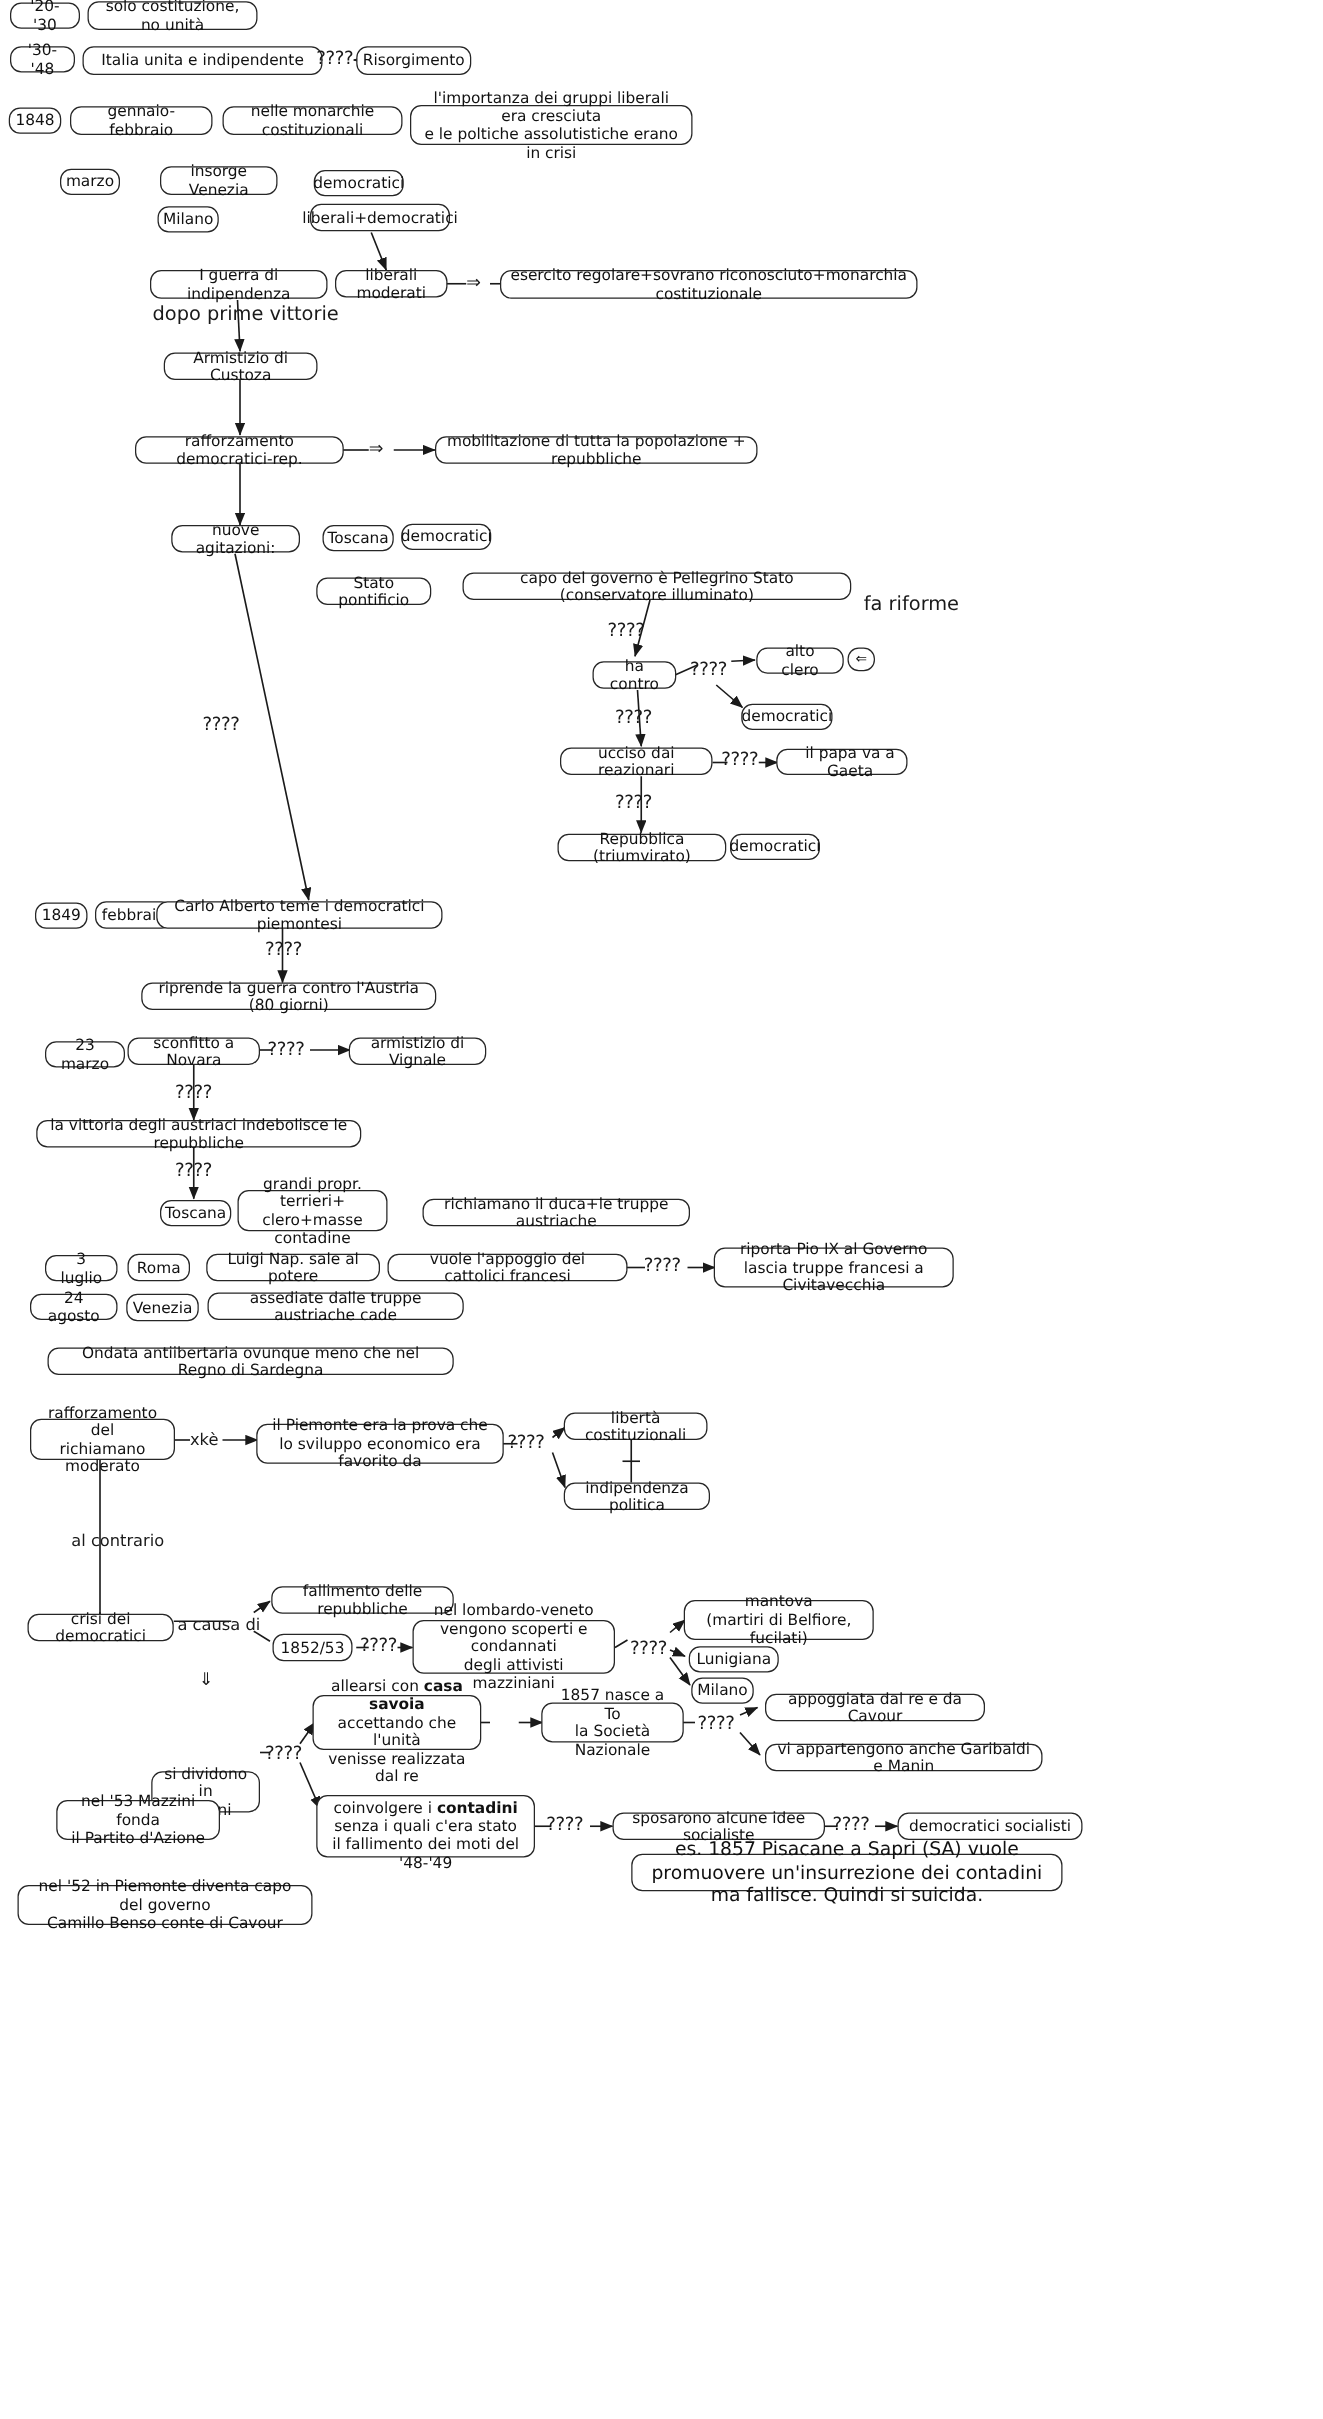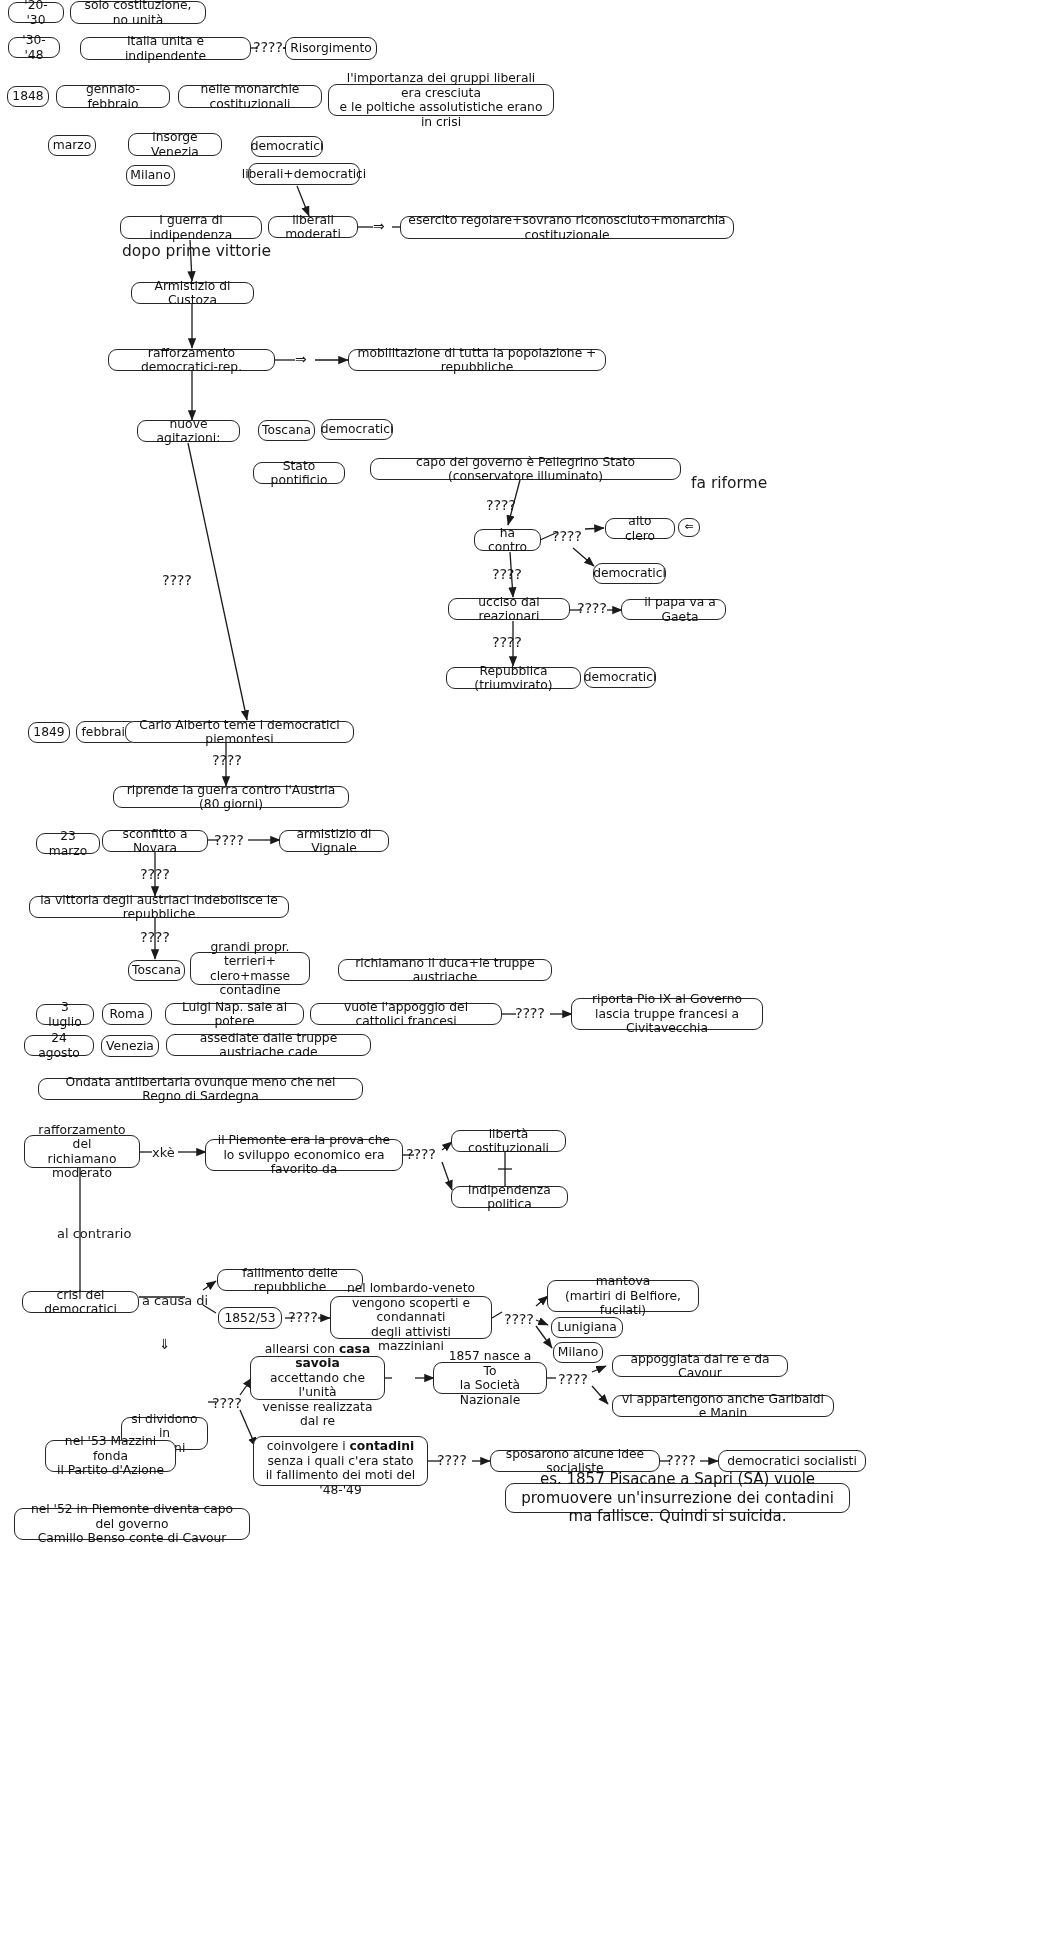--- a/index.html
+++ b/index.html
@@ -164,21 +164,21 @@
 
       <line x1="659" y1="1461" x2="670" y2="1461"></line>
       <line x1="700" y1="1461" x2="718" y2="1461" marker-end="url(#arrow)"></line>
     </g>
   </svg>
 
   <div class="node" style="left:8px; top:2px; width:56px; height:21px;">'20-'30</div>
   <div class="node" style="left:70px; top:1px; width:136px; height:23px;">solo costituzione, no unità</div>
 
   <div class="node" style="left:8px; top:37px; width:52px; height:21px;">'30-'48</div>
-  <div class="node" style="left:80px; top:37px; width:171px; height:23px;text-align:center;">Italia unita e indipendente</div>
+  <div class="node" style="left:66px; top:37px; width:192px; height:23px;text-align:center;">Italia unita e indipendente</div>
   <div class="label q" style="left:253px; top:39px;">????</div>
   <div class="node" style="left:285px; top:37px; width:92px; height:23px;">Risorgimento</div>
 
   <div class="node" style="left:7px; top:86px; width:42px; height:21px;">1848</div>
   <div class="node" style="left:56px; top:85px; width:114px; height:23px;">gennaio-febbraio</div>
   <div class="node" style="left:178px; top:85px; width:144px; height:23px;">nelle monarchie costituzionali</div>
   <div class="node" style="left:328px; top:84px; width:226px; height:32px;">l'importanza dei gruppi liberali era cresciuta
 e le poltiche assolutistiche erano in crisi</div>
 
   <div class="node" style="left:48px; top:135px; width:48px; height:21px;">marzo</div>

